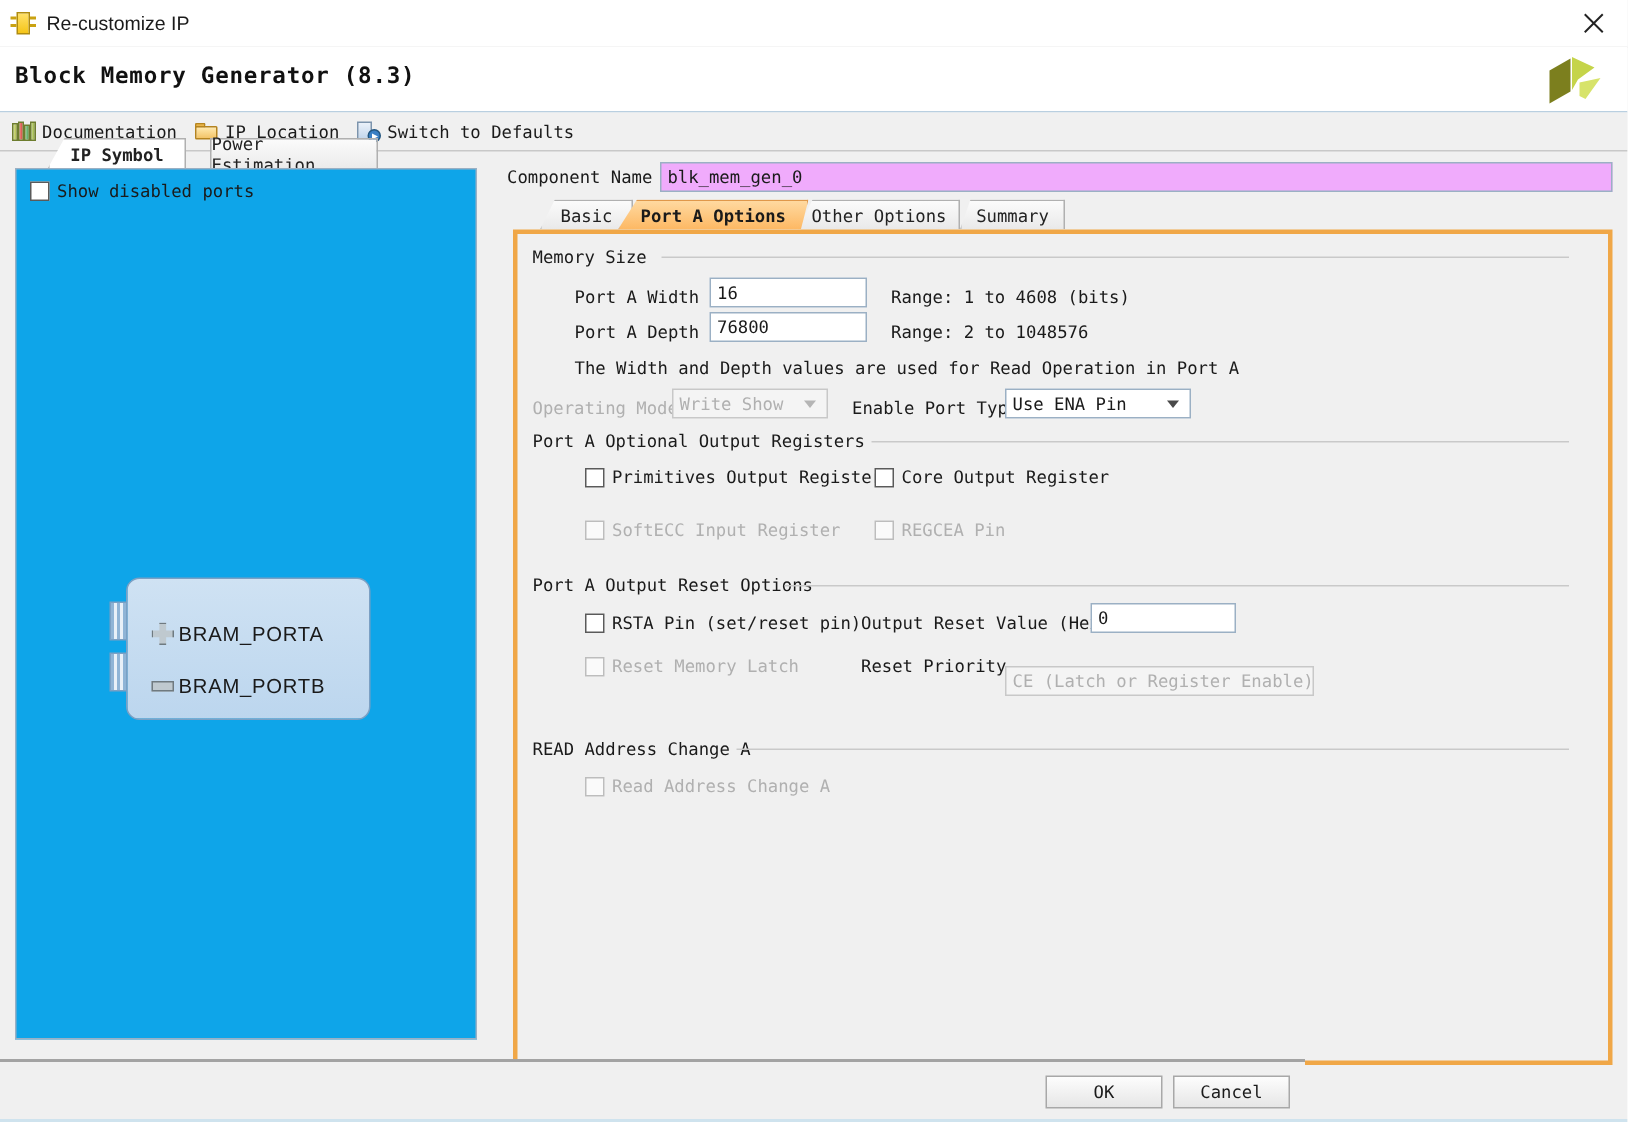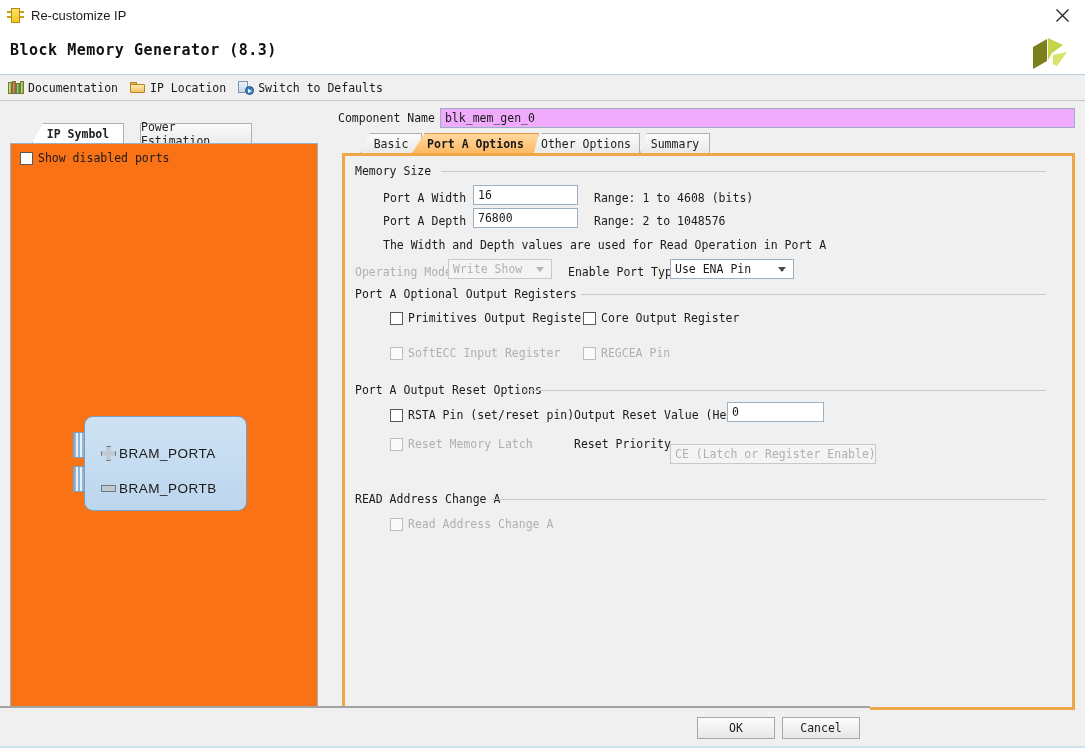--- a/index.html
+++ b/index.html
@@ -107,21 +107,21 @@
   
   .ico-switch .pg { position: absolute; left: 0; top: 1px; width: 10px; height: 12px;
       background: linear-gradient(to bottom,#eaf1fa,#c4d7ec); border: 1px solid #7c94ad; box-sizing: border-box; }
   .ico-switch .ar { position: absolute; right: 0px; bottom: 0px; width: 9px; height: 9px;
       background: #3a7fc4; border-radius: 50%; border: 1px solid #23567f; box-sizing: border-box; }
   .ico-switch .ar:after { content: ''; position: absolute; left: 2px; top: 1.5px;
       border-left: 4px solid #fff; border-top: 2.5px solid transparent; border-bottom: 2.5px solid transparent; }
 
   
   .left-panel {
-    position: absolute; left: 10px; top: 123px;
+    position: absolute; left: 10px; top: 92px;
     width: 248px; height: 601px;
   }
   .tabstrip { position: relative; height: 20px; }
   .tab {
     position: absolute; top: 0; height: 20px;
     box-sizing: border-box;
     font-family: "DejaVu Sans Mono", monospace;
     font-size: 11.5px;
     display: flex; align-items: center; justify-content: center;
     cursor: pointer;
@@ -129,21 +129,21 @@
     border: 1px solid #b0b0b0;
     border-bottom: none;
     color: #222;
   }
   .tab.active { font-weight: bold; background: #ffffff; }
   .ip-tab1 { left: 22px; width: 92px; clip-path: polygon(12% 0,100% 0,100% 100%,0 100%); }
   .ip-tab2 { left: 114px; width: 112px; margin-left: 16px; }
   .panel-body {
     position: absolute; left: 0; top: 20px;
     width: 308px; height: 581px;
-    background: #f97316;
+    background: #0ea5e9;
     border: 1px solid #9ab0c4;
     box-sizing: border-box;
   }
   .chk-row {
     display: flex; align-items: center;
     padding: 7px 0 0 9px;
     font-family: "DejaVu Sans Mono", monospace;
     font-size: 11.5px; color: #1a1a1a;
   }
   .cbox {

